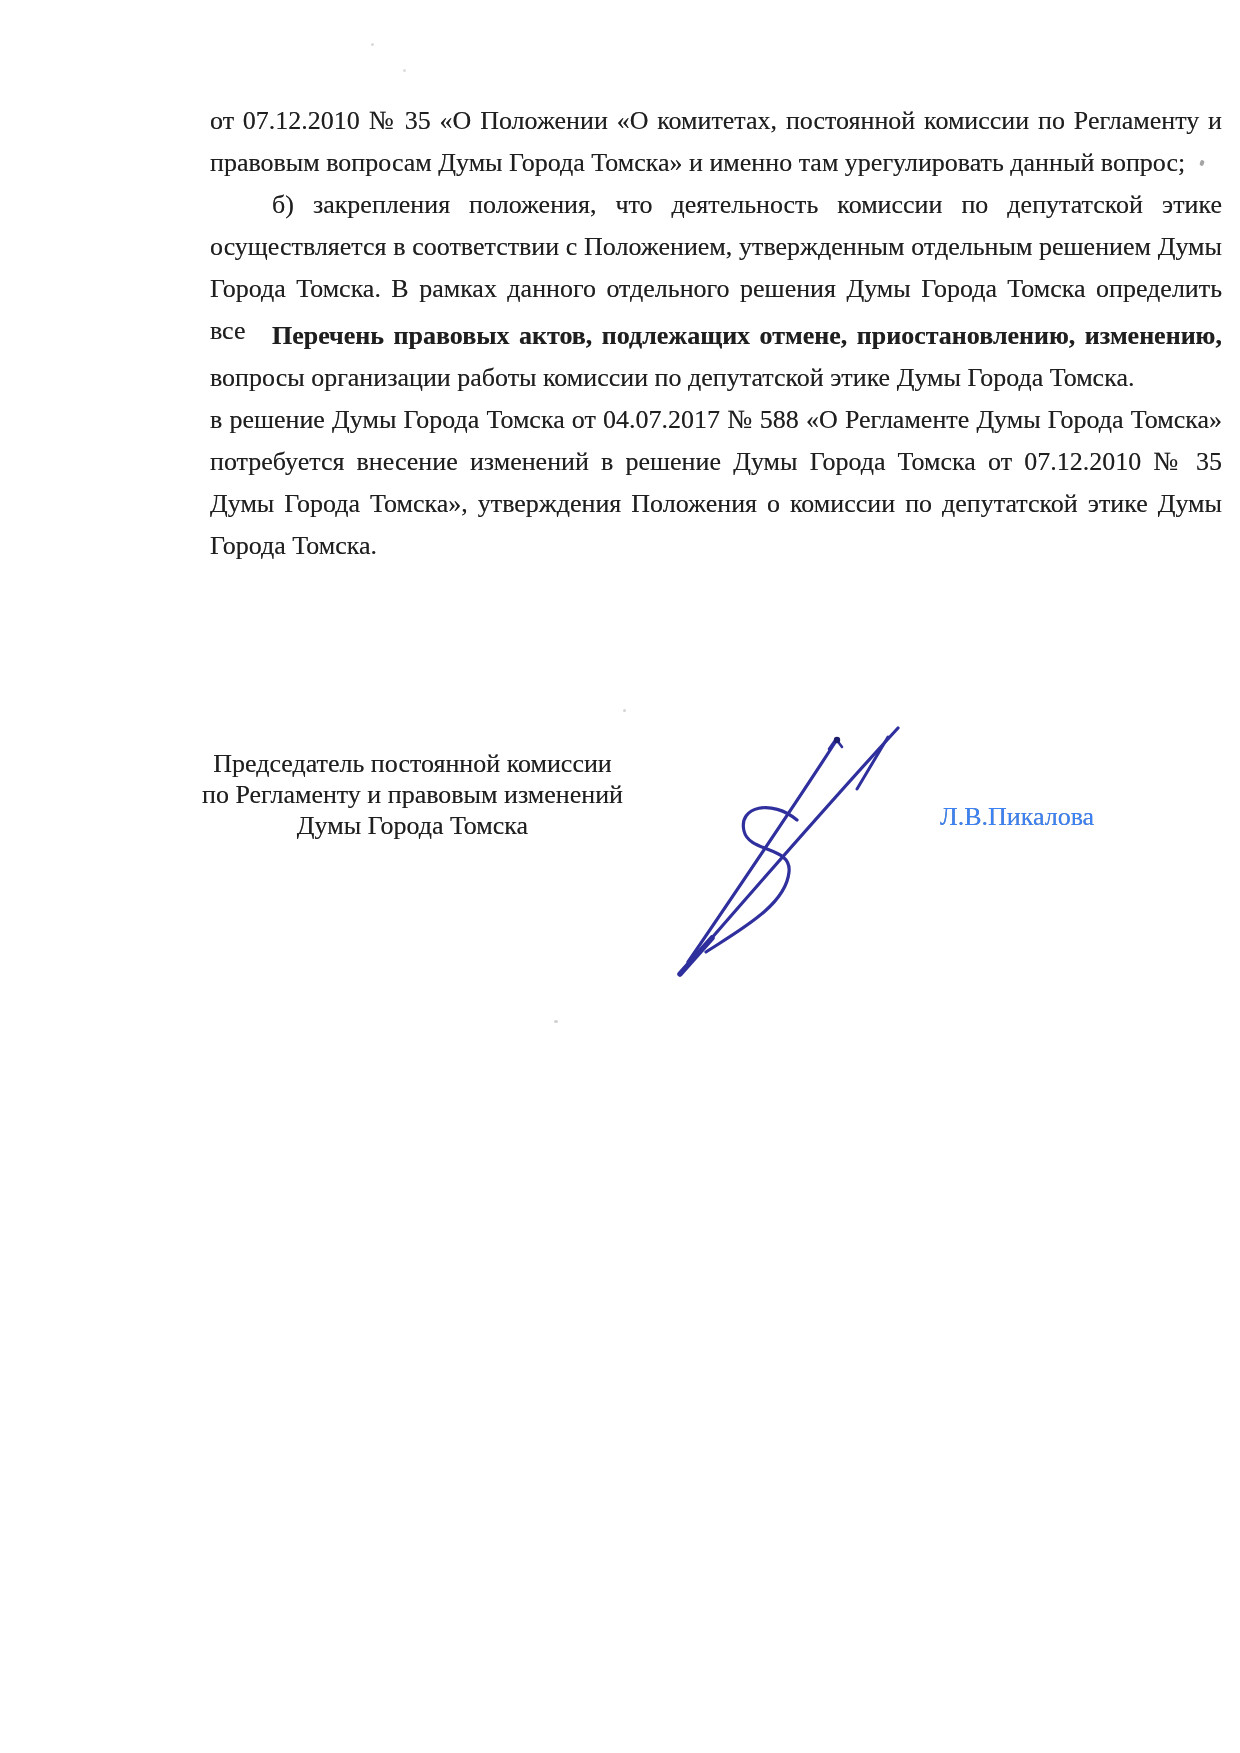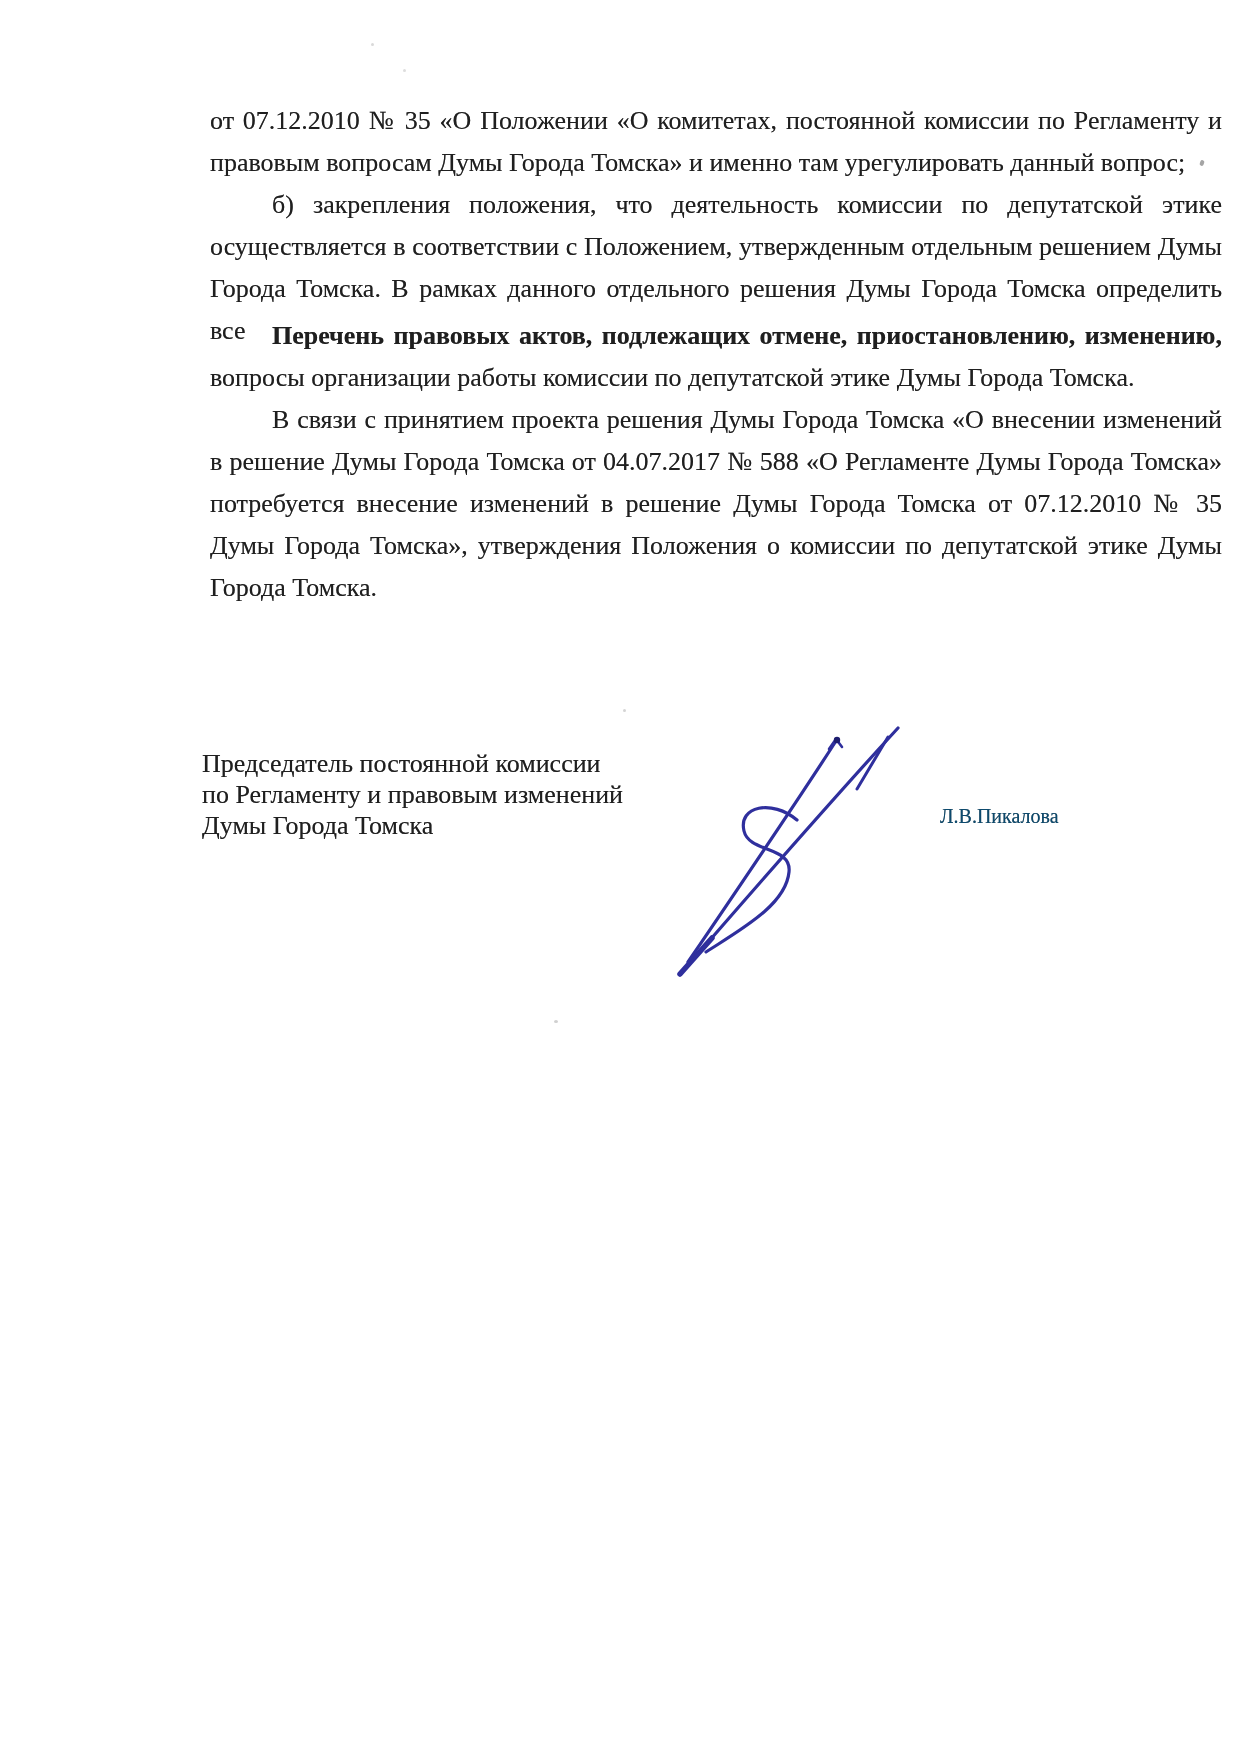--- a/index.html
+++ b/index.html
@@ -28,26 +28,27 @@
   .tl.last { text-align-last: left; }
   .tl.ind { padding-left: 62px; }
   .tl.b { font-weight: bold; }
   .tl.gap { margin-top: 5px; }
   .sig-block {
     position: absolute;
     left: 202px; top: 748px;
     font-size: 26px; line-height: 31px;
     color: #1f1f1f;
     text-shadow: 0 0 0.5px rgba(20,20,20,0.55);
+    text-align: center;
   }
   .signer {
     position: absolute;
     left: 940px; top: 801px;
-    font-size: 20px; line-height: 31px;
-    color: #0c4a6e;
+    font-size: 26px; line-height: 31px;
+    color: #3b82f6;
     text-shadow: 0 0 0.5px rgba(20,20,20,0.55);
   }
   .signature-svg {
     position: absolute;
     left: 640px; top: 690px;
     width: 280px; height: 300px;
   }
   .speck {
     position: absolute;
     background: #aaaaaa;
@@ -64,21 +65,20 @@
 <body>
 
 <div class="doc-text">
   <div class="tl">от 07.12.2010 № 35 «О Положении «О комитетах, постоянной комиссии по Регламенту и</div>
   <div class="tl last">правовым вопросам Думы Города Томска» и именно там урегулировать данный вопрос;</div>
   <div class="tl ind">б) закрепления положения, что деятельность комиссии по депутатской этике</div>
   <div class="tl">осуществляется в соответствии с Положением, утвержденным отдельным решением Думы</div>
   <div class="tl">Города Томска. В рамках данного отдельного решения Думы Города Томска определить все</div>
   <div class="tl ind b gap">Перечень правовых актов, подлежащих отмене, приостановлению, изменению,</div>
   <div class="tl last">вопросы организации работы комиссии по депутатской этике Думы Города Томска.</div>
-  <div class="tl ind">В связи с принятием проекта решения Думы Города Томска «О внесении изменений</div>
   <div class="tl">в решение Думы Города Томска от 04.07.2017 № 588 «О Регламенте Думы Города Томска»</div>
   <div class="tl">потребуется внесение изменений в решение Думы Города Томска от 07.12.2010 № 35</div>
   <div class="tl">Думы Города Томска», утверждения Положения о комиссии по депутатской этике Думы</div>
   <div class="tl last">Города Томска.</div>
 </div>
 
 <div class="sig-block">
   <div>Председатель постоянной комиссии</div>
   <div>по Регламенту и правовым изменений</div>
   <div>Думы Города Томска</div>

